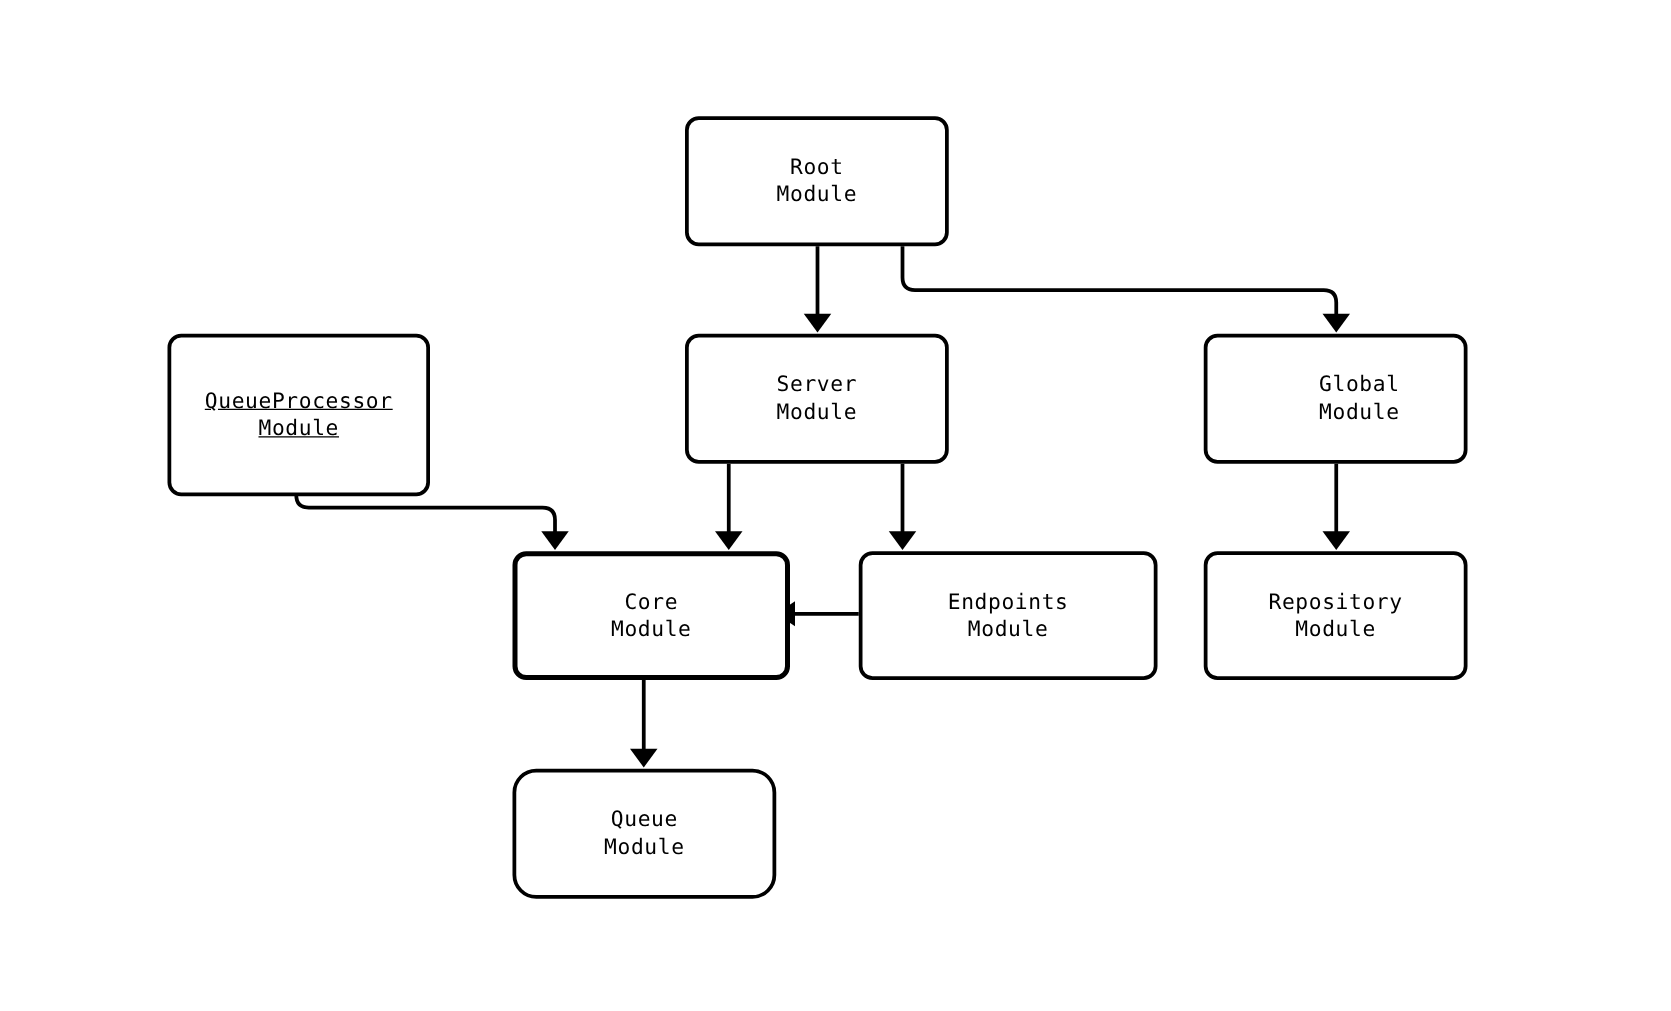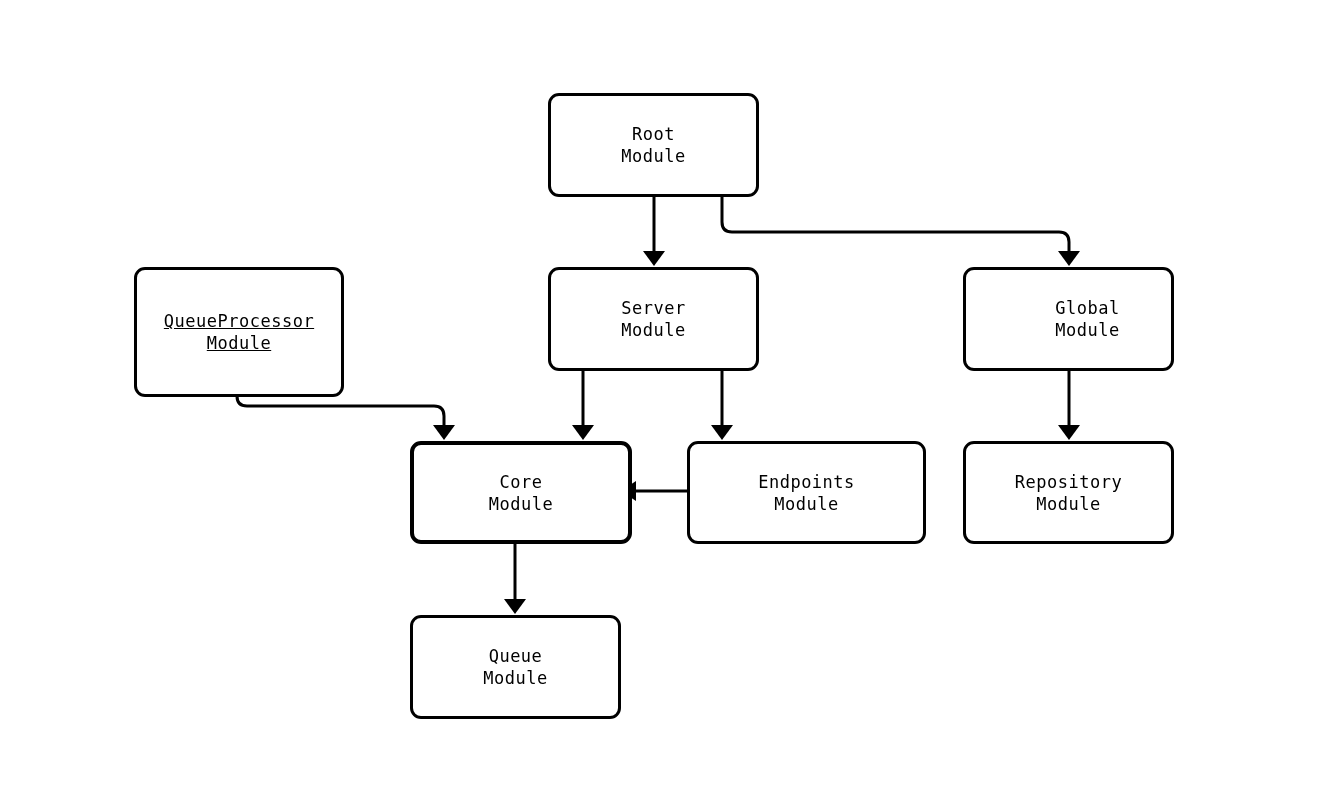--- a/index.html
+++ b/index.html
@@ -115,17 +115,17 @@
       <span class="node-line">Module</span>
     </div>
     <div class="node" style="left: 687px; top: 441px; width: 239px; height: 103px; border-color: rgb(0, 0, 0); color: rgb(0, 0, 0);">
       <span class="node-line">Endpoints</span>
       <span class="node-line">Module</span>
     </div>
     <div class="node" style="left: 963px; top: 441px; width: 211px; height: 103px; border-color: rgb(0, 0, 0); color: rgb(0, 0, 0);">
       <span class="node-line">Repository</span>
       <span class="node-line">Module</span>
     </div>
-    <div class="node" style="left: 410px; top: 615px; width: 211px; height: 104px; border-color: rgb(0, 0, 0); color: rgb(0, 0, 0);">
+    <div class="node" style="left: 410px; top: 615px; width: 211px; height: 104px; border-color: rgb(0, 0, 0); color: rgb(0, 0, 0); border-radius: 19px;">
       <span class="node-line">Queue</span>
       <span class="node-line">Module</span>
     </div>
   </div>
 
 </body></html>

